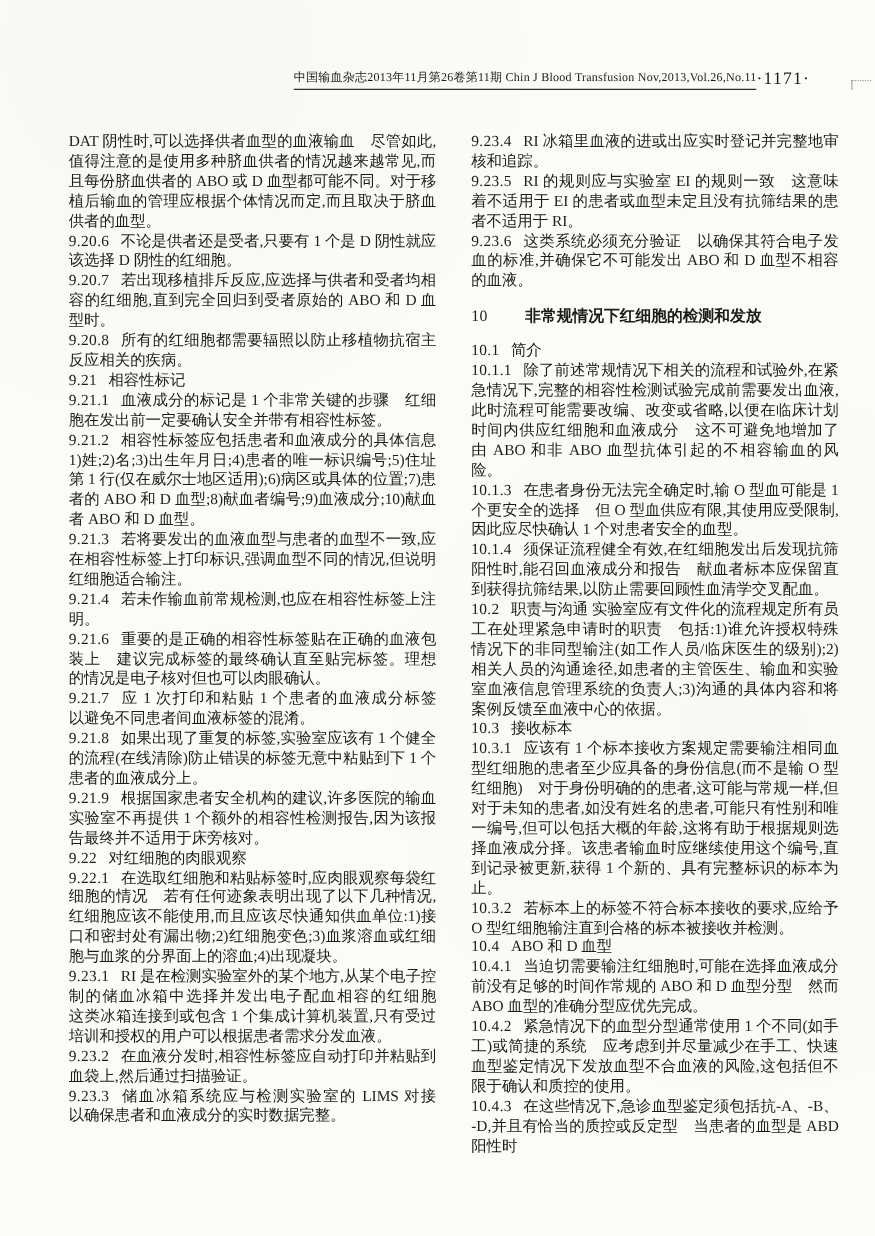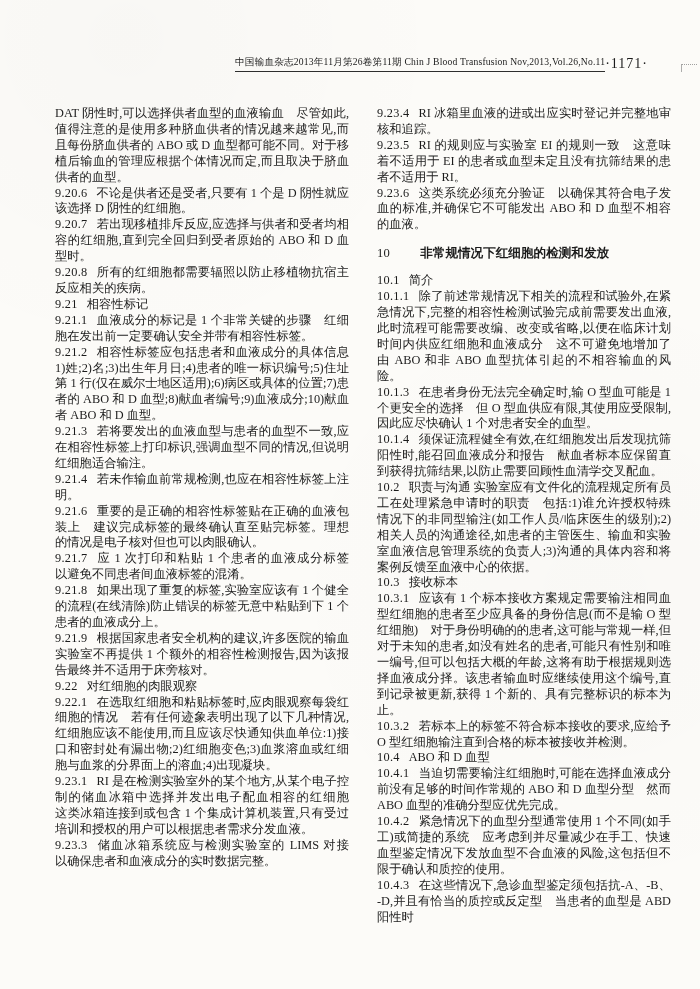--- a/index.html
+++ b/index.html
@@ -95,20 +95,21 @@
         <p class="para"><b class="num">9.21.2</b>相容性标签应包括患者和血液成分的具体信息　1)姓;2)名;3)出生年月日;4)患者的唯一标识编号;5)住址第 1 行(仅在威尔士地区适用);6)病区或具体的位置;7)患者的 ABO 和 D 血型;8)献血者编号;9)血液成分;10)献血者 ABO 和 D 血型。</p>
         <p class="para"><b class="num">9.21.3</b>若将要发出的血液血型与患者的血型不一致,应在相容性标签上打印标识,强调血型不同的情况,但说明红细胞适合输注。</p>
         <p class="para"><b class="num">9.21.4</b>若未作输血前常规检测,也应在相容性标签上注明。</p>
         <p class="para"><b class="num">9.21.6</b>重要的是正确的相容性标签贴在正确的血液包装上　建议完成标签的最终确认直至贴完标签。理想的情况是电子核对但也可以肉眼确认。</p>
         <p class="para"><b class="num">9.21.7</b>应 1 次打印和粘贴 1 个患者的血液成分标签　以避免不同患者间血液标签的混淆。</p>
         <p class="para"><b class="num">9.21.8</b>如果出现了重复的标签,实验室应该有 1 个健全的流程(在线清除)防止错误的标签无意中粘贴到下 1 个患者的血液成分上。</p>
         <p class="para"><b class="num">9.21.9</b>根据国家患者安全机构的建议,许多医院的输血实验室不再提供 1 个额外的相容性检测报告,因为该报告最终并不适用于床旁核对。</p>
         <p class="para"><b class="num">9.22</b>对红细胞的肉眼观察</p>
         <p class="para"><b class="num">9.22.1</b>在选取红细胞和粘贴标签时,应肉眼观察每袋红细胞的情况　若有任何迹象表明出现了以下几种情况,红细胞应该不能使用,而且应该尽快通知供血单位:1)接口和密封处有漏出物;2)红细胞变色;3)血浆溶血或红细胞与血浆的分界面上的溶血;4)出现凝块。</p>
         <p class="para"><b class="num">9.23.1</b>RI 是在检测实验室外的某个地方,从某个电子控制的储血冰箱中选择并发出电子配血相容的红细胞　这类冰箱连接到或包含 1 个集成计算机装置,只有受过培训和授权的用户可以根据患者需求分发血液。</p>
+        <p class="para"><b class="num">9.23.2</b>在血液分发时,相容性标签应自动打印并粘贴到血袋上,然后通过扫描验证。</p>
         <p class="para"><b class="num">9.23.3</b>储血冰箱系统应与检测实验室的 LIMS 对接　以确保患者和血液成分的实时数据完整。</p>
       </div>
     <div class="col" id="col-right">
         <p class="para"><b class="num">9.23.4</b>RI 冰箱里血液的进或出应实时登记并完整地审核和追踪。</p>
         <p class="para"><b class="num">9.23.5</b>RI 的规则应与实验室 EI 的规则一致　这意味着不适用于 EI 的患者或血型未定且没有抗筛结果的患者不适用于 RI。</p>
         <p class="para"><b class="num">9.23.6</b>这类系统必须充分验证　以确保其符合电子发血的标准,并确保它不可能发出 ABO 和 D 血型不相容的血液。</p>
         <p class="h2"><b class="num">10</b>非常规情况下红细胞的检测和发放</p>
         <p class="para"><b class="num">10.1</b>简介</p>
         <p class="para"><b class="num">10.1.1</b>除了前述常规情况下相关的流程和试验外,在紧急情况下,完整的相容性检测试验完成前需要发出血液,此时流程可能需要改编、改变或省略,以便在临床计划时间内供应红细胞和血液成分　这不可避免地增加了由 ABO 和非 ABO 血型抗体引起的不相容输血的风险。</p>
         <p class="para"><b class="num">10.1.3</b>在患者身份无法完全确定时,输 O 型血可能是 1 个更安全的选择　但 O 型血供应有限,其使用应受限制,因此应尽快确认 1 个对患者安全的血型。</p>

